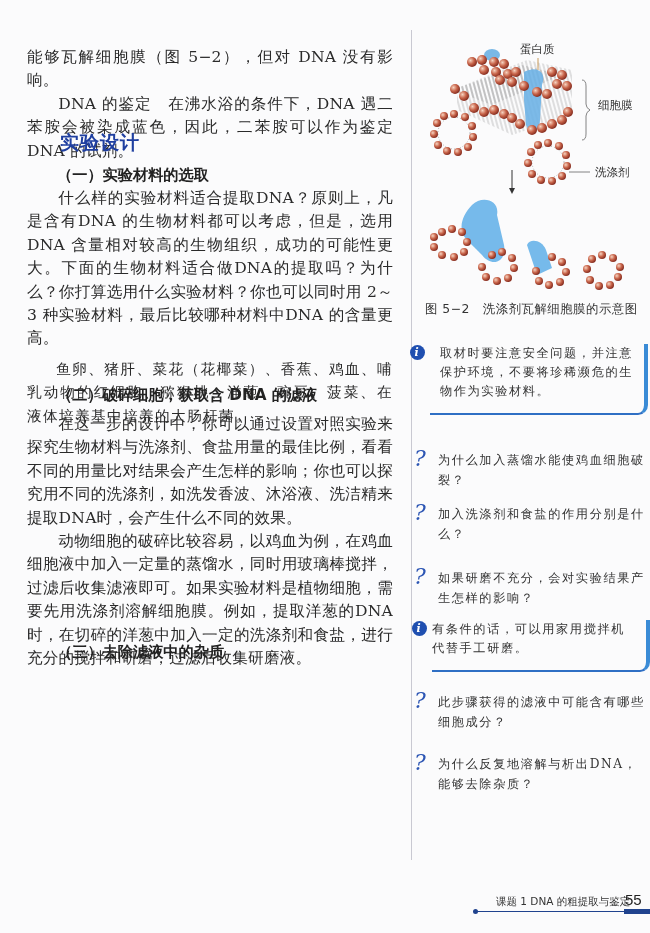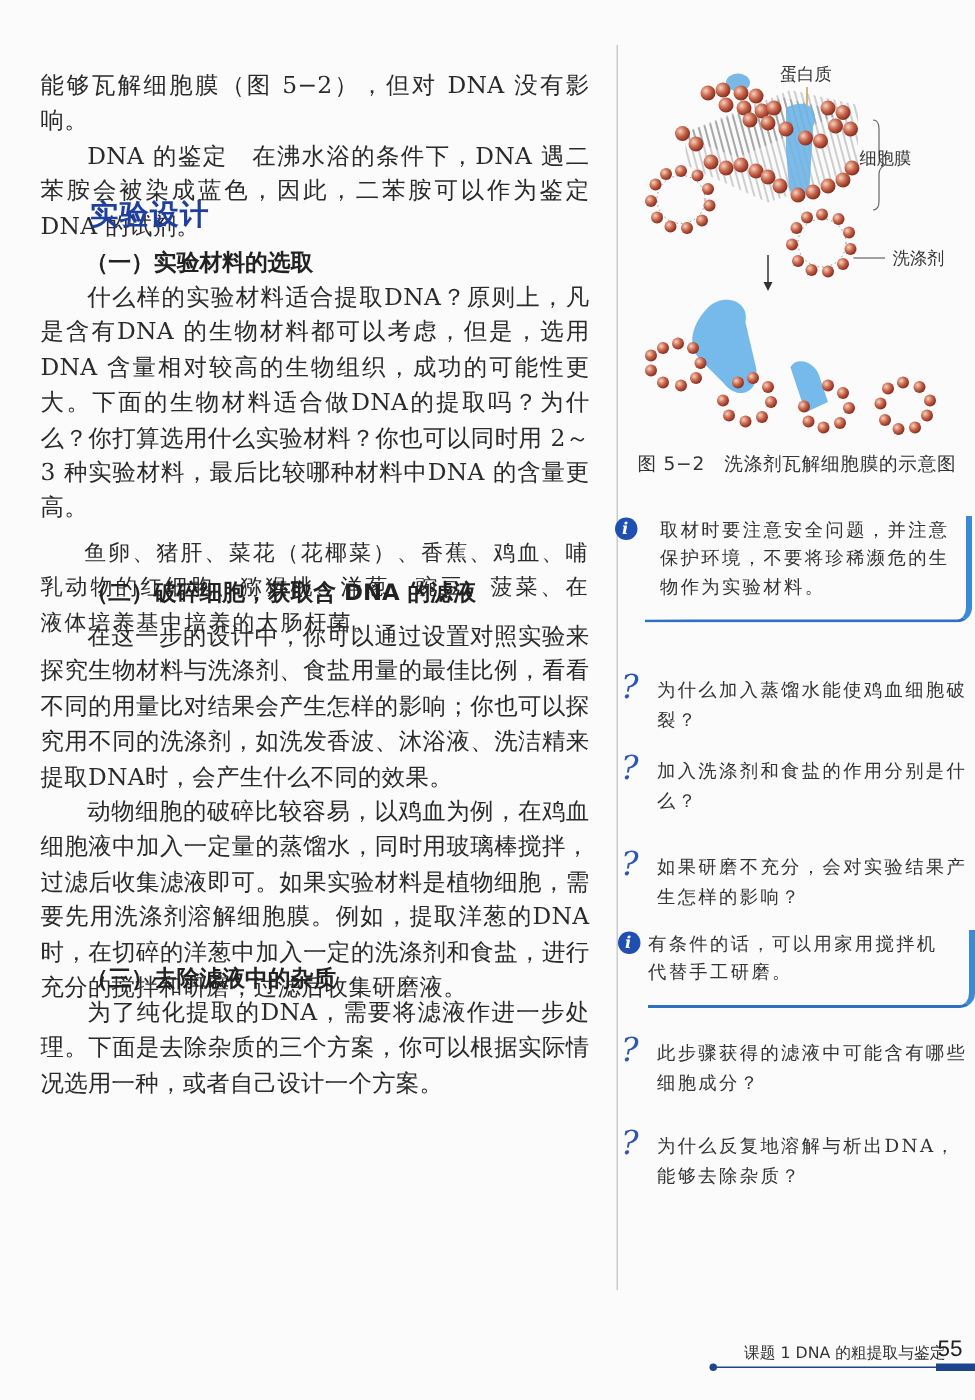--- a/index.html
+++ b/index.html
@@ -99,21 +99,20 @@
 </div>
 
 <div class="block" style="top:383px;">
   <p class="sub-title">（二）破碎细胞，获取含 DNA 的滤液</p>
   <p class="p indent" style="margin-top:6px;">在这一步的设计中，你可以通过设置对照实验来探究生物材料与洗涤剂、食盐用量的最佳比例，看看不同的用量比对结果会产生怎样的影响；你也可以探究用不同的洗涤剂，如洗发香波、沐浴液、洗洁精来提取DNA时，会产生什么不同的效果。</p>
   <p class="p indent">动物细胞的破碎比较容易，以鸡血为例，在鸡血细胞液中加入一定量的蒸馏水，同时用玻璃棒搅拌，过滤后收集滤液即可。如果实验材料是植物细胞，需要先用洗涤剂溶解细胞膜。例如，提取洋葱的DNA时，在切碎的洋葱中加入一定的洗涤剂和食盐，进行充分的搅拌和研磨，过滤后收集研磨液。</p>
 </div>
 
 <div class="block" style="top:640px;">
   <p class="sub-title">（三）去除滤液中的杂质</p>
-  <p class="p indent">为了纯化提取的DNA，需要将滤液作进一步处理。下面是去除杂质的三个方案，你可以根据实际情况选用一种，或者自己设计一个方案。</p>
 </div>
 
 <div class="divider"></div>
 
 <div class="figure">
   <svg width="238" height="300" viewBox="0 0 238 300">
     <defs>
       <radialGradient id="ball" cx="35%" cy="35%" r="65%">
         <stop offset="0%" stop-color="#f6d3c0"></stop>
         <stop offset="55%" stop-color="#c8644a"></stop>
@@ -236,21 +235,21 @@
         <circle cx="208" cy="267" r="4"></circle>
         <circle cx="206" cy="277" r="4"></circle>
         <circle cx="198" cy="285" r="4"></circle>
         <circle cx="187" cy="286" r="4"></circle>
         <circle cx="178" cy="280" r="4"></circle>
         <circle cx="175" cy="269" r="4"></circle>
         <circle cx="180" cy="259" r="4"></circle>
     </g>
   </svg>
   <div class="fig-label" style="left:108px; top:42px;">蛋白质</div>
-  <div class="fig-label" style="left:161px; top:98px;">细胞膜</div>
+  <div class="fig-label" style="left:186px; top:98px;">细胞膜</div>
   <div class="fig-label" style="left:183px; top:165px;">洗涤剂</div>
 </div>
 <div class="fig-caption">图 5−2　洗涤剂瓦解细胞膜的示意图</div>
 
 <div class="note" style="top:344px;">
   <span class="icon-i">i</span>
   <div class="note-box" style="padding-left:10px;">
     <span>取材时要注意安全问题，并注意保护环境，不要将珍稀濒危的生物作为实验材料。</span>
   </div>
 </div>

